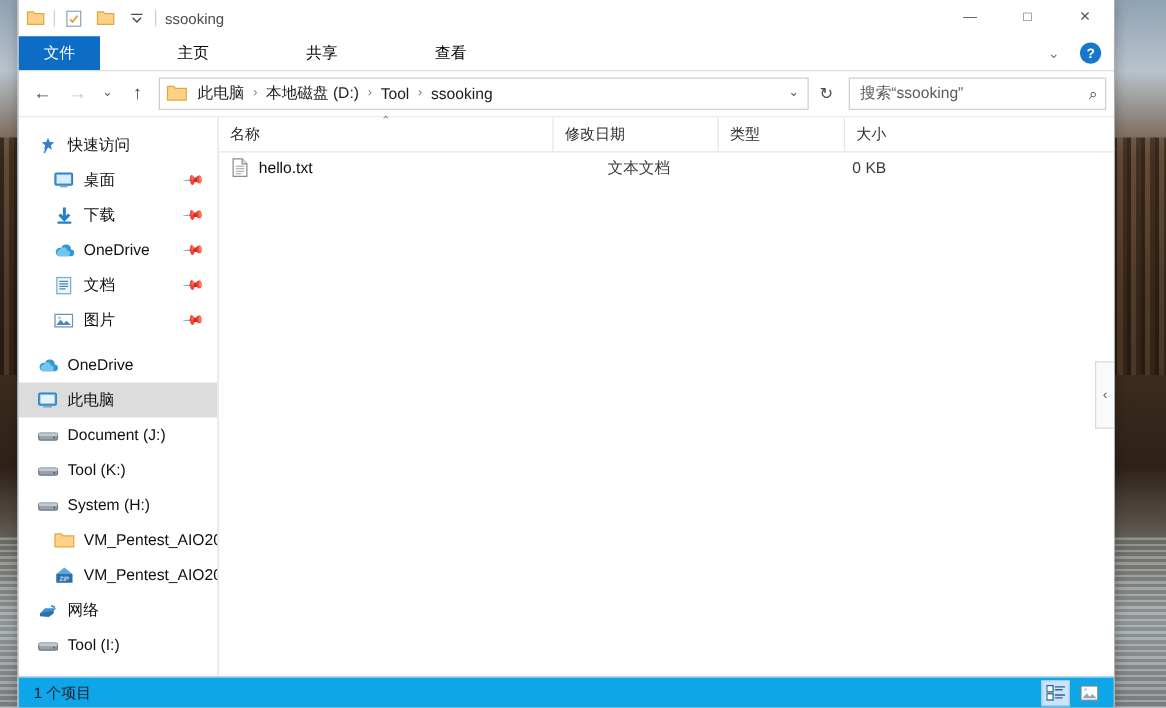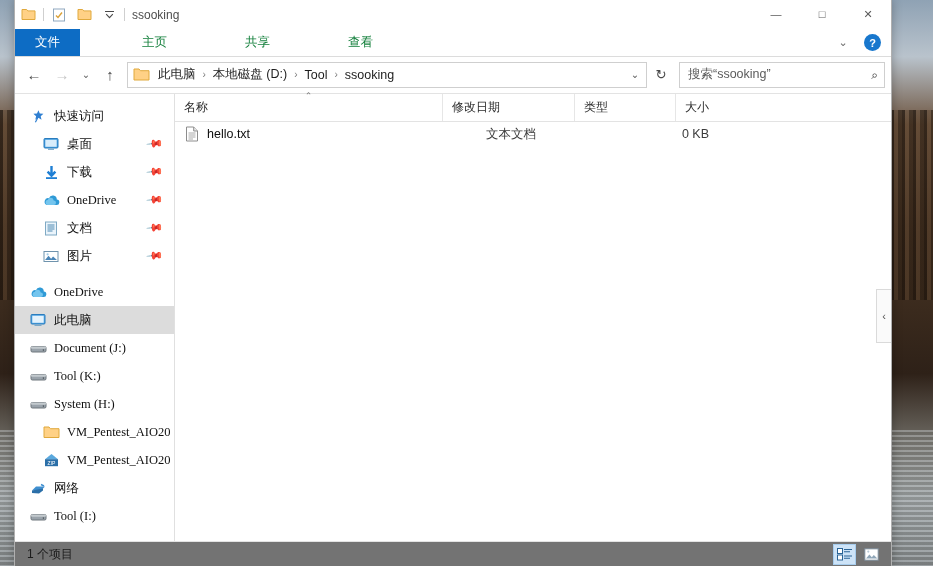--- a/index.html
+++ b/index.html
@@ -115,21 +115,21 @@
     align-items: stretch;
     border-bottom: 1px solid #dcdcdc;
     position: relative;
     flex: 0 0 auto;
     gap: 46px;
   }
   .rtab {
     display: flex; align-items: center;
     padding: 0 16px;
     font-size: 12.5px;
-    color: #15803d;
+    color: #000000;
     cursor: default;
     white-space: nowrap;
   }
   .rtab.file {
     background: #0d6cc4;
     color: #ffffff;
     padding: 0 20px;
   }
   .ribbon-right {
     position: absolute;
@@ -255,21 +255,21 @@
     cursor: default;
     position: relative;
   }
   .nav-item.selected { background: #dcdcdc; }
   .nav-item .ico {
     width: 18px; height: 18px;
     margin-right: 7px;
     flex: 0 0 auto;
     display: flex; align-items: center; justify-content: center;
   }
-  .nav-item .lbl { overflow: hidden; font-family: Liberation Serif, serif; }
+  .nav-item .lbl { overflow: hidden; }
   .nav-item.indent { padding-left: 27px; }
   .pin {
     position: absolute;
     right: 12px;
     color: #9a9a9a;
     font-size: 11px;
     transform: rotate(40deg);
   }
   .nav-gap { height: 8px; }
 
@@ -356,21 +356,21 @@
     color: #555;
     font-size: 11px;
     cursor: default;
   }
 
   
   .statusbar {
     height: 24px;
     flex: 0 0 auto;
     border-top: 1px solid #e3e3e3;
-    background: #737373;
+    background: #0ea5e9;
     display: flex;
     align-items: center;
     padding: 0 6px 0 12px;
     position: relative;
   }
   .status-text { font-size: 12px; color: #1c1c1c; }
   .view-buttons {
     position: absolute;
     right: 8px; top: 0; bottom: 0;
     display: flex; align-items: center; gap: 4px;

